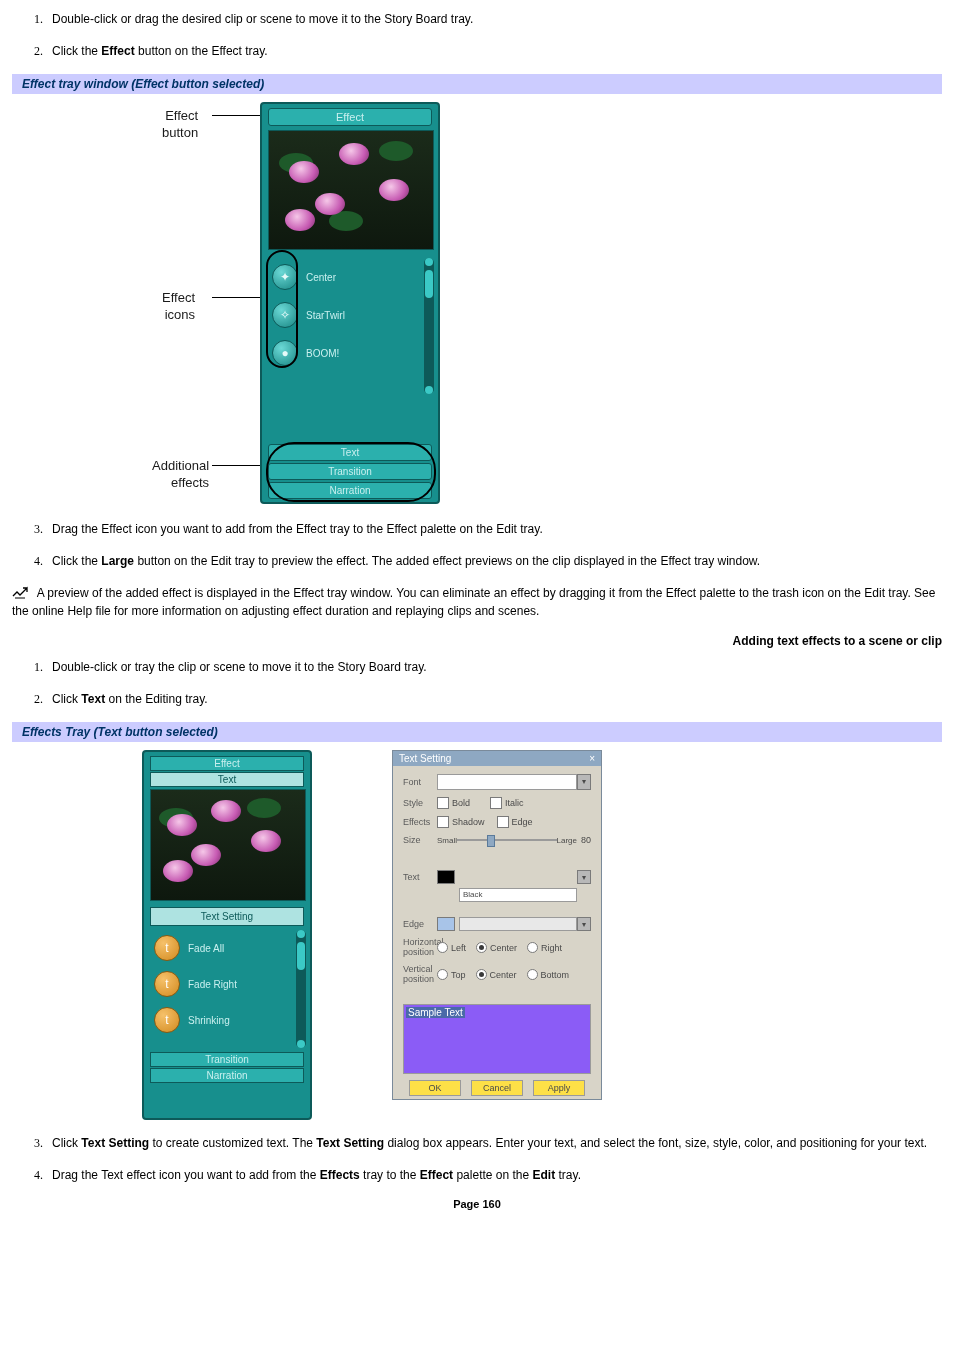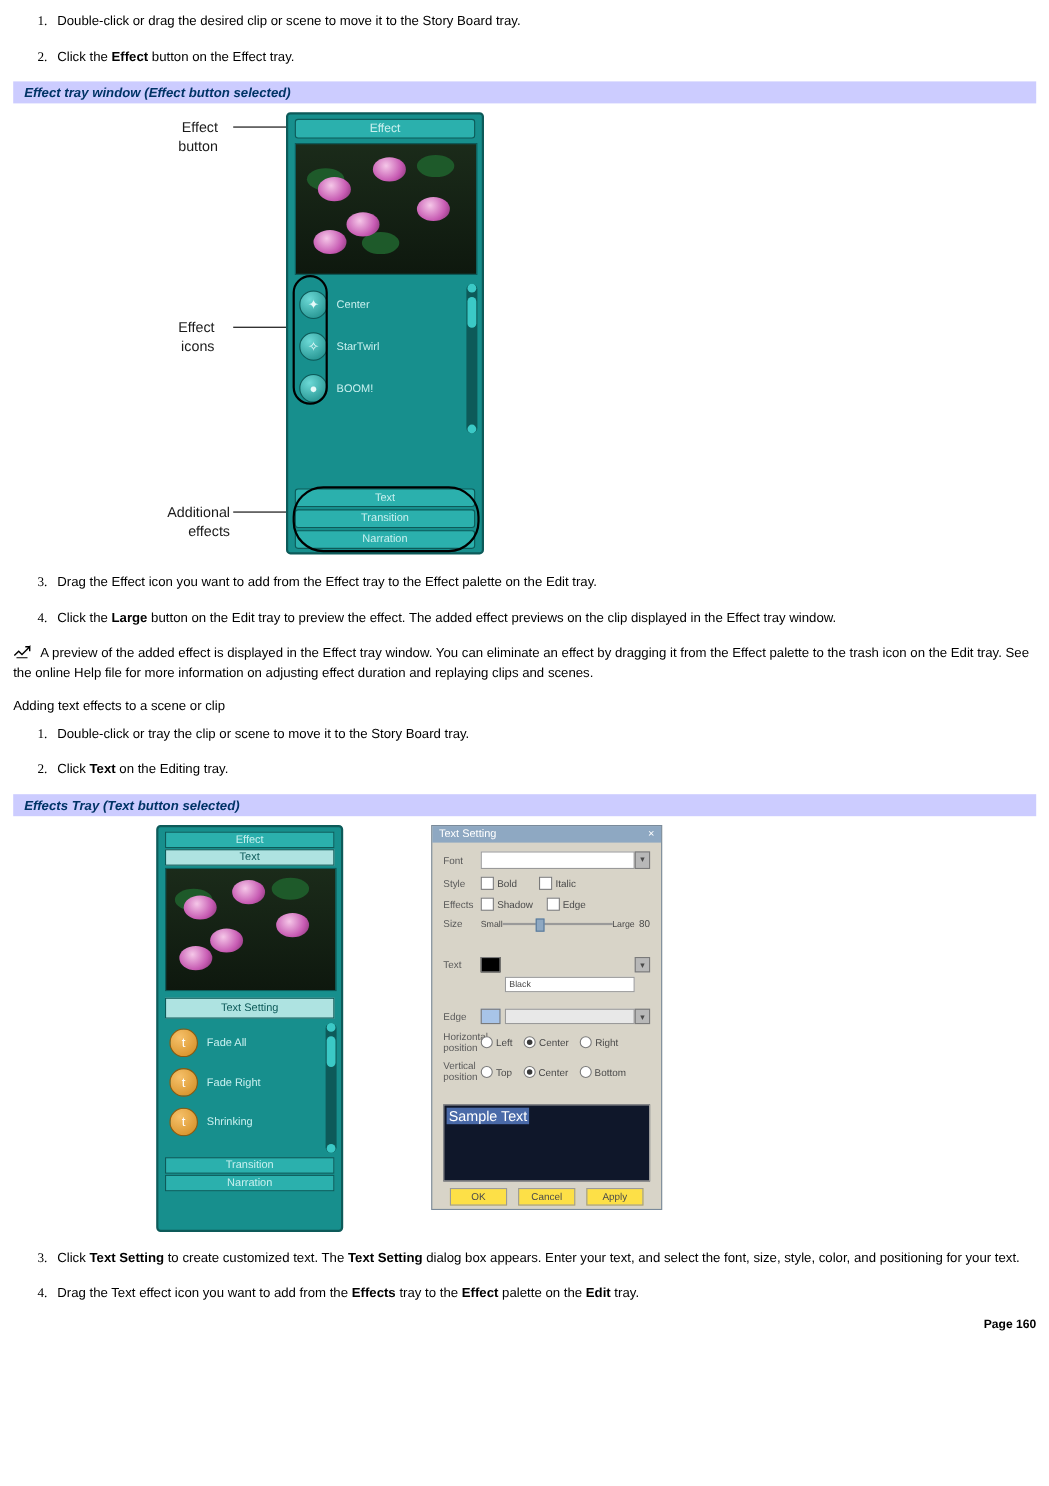--- a/index.html
+++ b/index.html
@@ -27,37 +27,38 @@
   .section-bar {
     background: #ccccff;
     color: #003366;
     font-weight: bold;
     font-style: italic;
     padding: 3px 10px;
     margin: 6px 0 8px 0;
     font-size: 12px;
   }
   .subheading {
-    font-weight: normal;
+    font-weight: bold;
     margin: 6px 0 10px 0;
     font-size: 12px;
+    text-align: right;
   }
   .note {
     margin: 14px 0;
     line-height: 1.5;
   }
   .note-icon {
     display: inline-block;
     width: 18px;
     height: 14px;
     vertical-align: text-bottom;
     margin-right: 4px;
   }
   .page-num {
-    text-align: right;
+    text-align: center;
     font-weight: bold;
     font-size: 11px;
     margin-top: 10px;
   }
   
   .figure-effect {
     margin: 4px 0 14px 120px;
     position: relative;
     width: 320px;
     height: 404px;
@@ -334,24 +335,24 @@
     border:1px solid #5a7a9a;
   }
   .ts-color {
     width:16px; height:12px;
     border:1px solid #7a7a7a;
     margin-right:4px;
   }
   .ts-sample {
     margin: 6px 10px;
     height: 64px;
-    background: #0f172a;
+    background: #8b5cf6;
     border: 1px solid #9a9a9a;
     padding: 2px;
-    font-size: 13px;
+    font-size: 10px;
   }
   .ts-sample-txt {
     display:inline-block;
     background:#4a6aa8;
     color:#fff;
     padding:0 2px;
   }
   .ts-btns {
     display: flex;
     justify-content: center;

